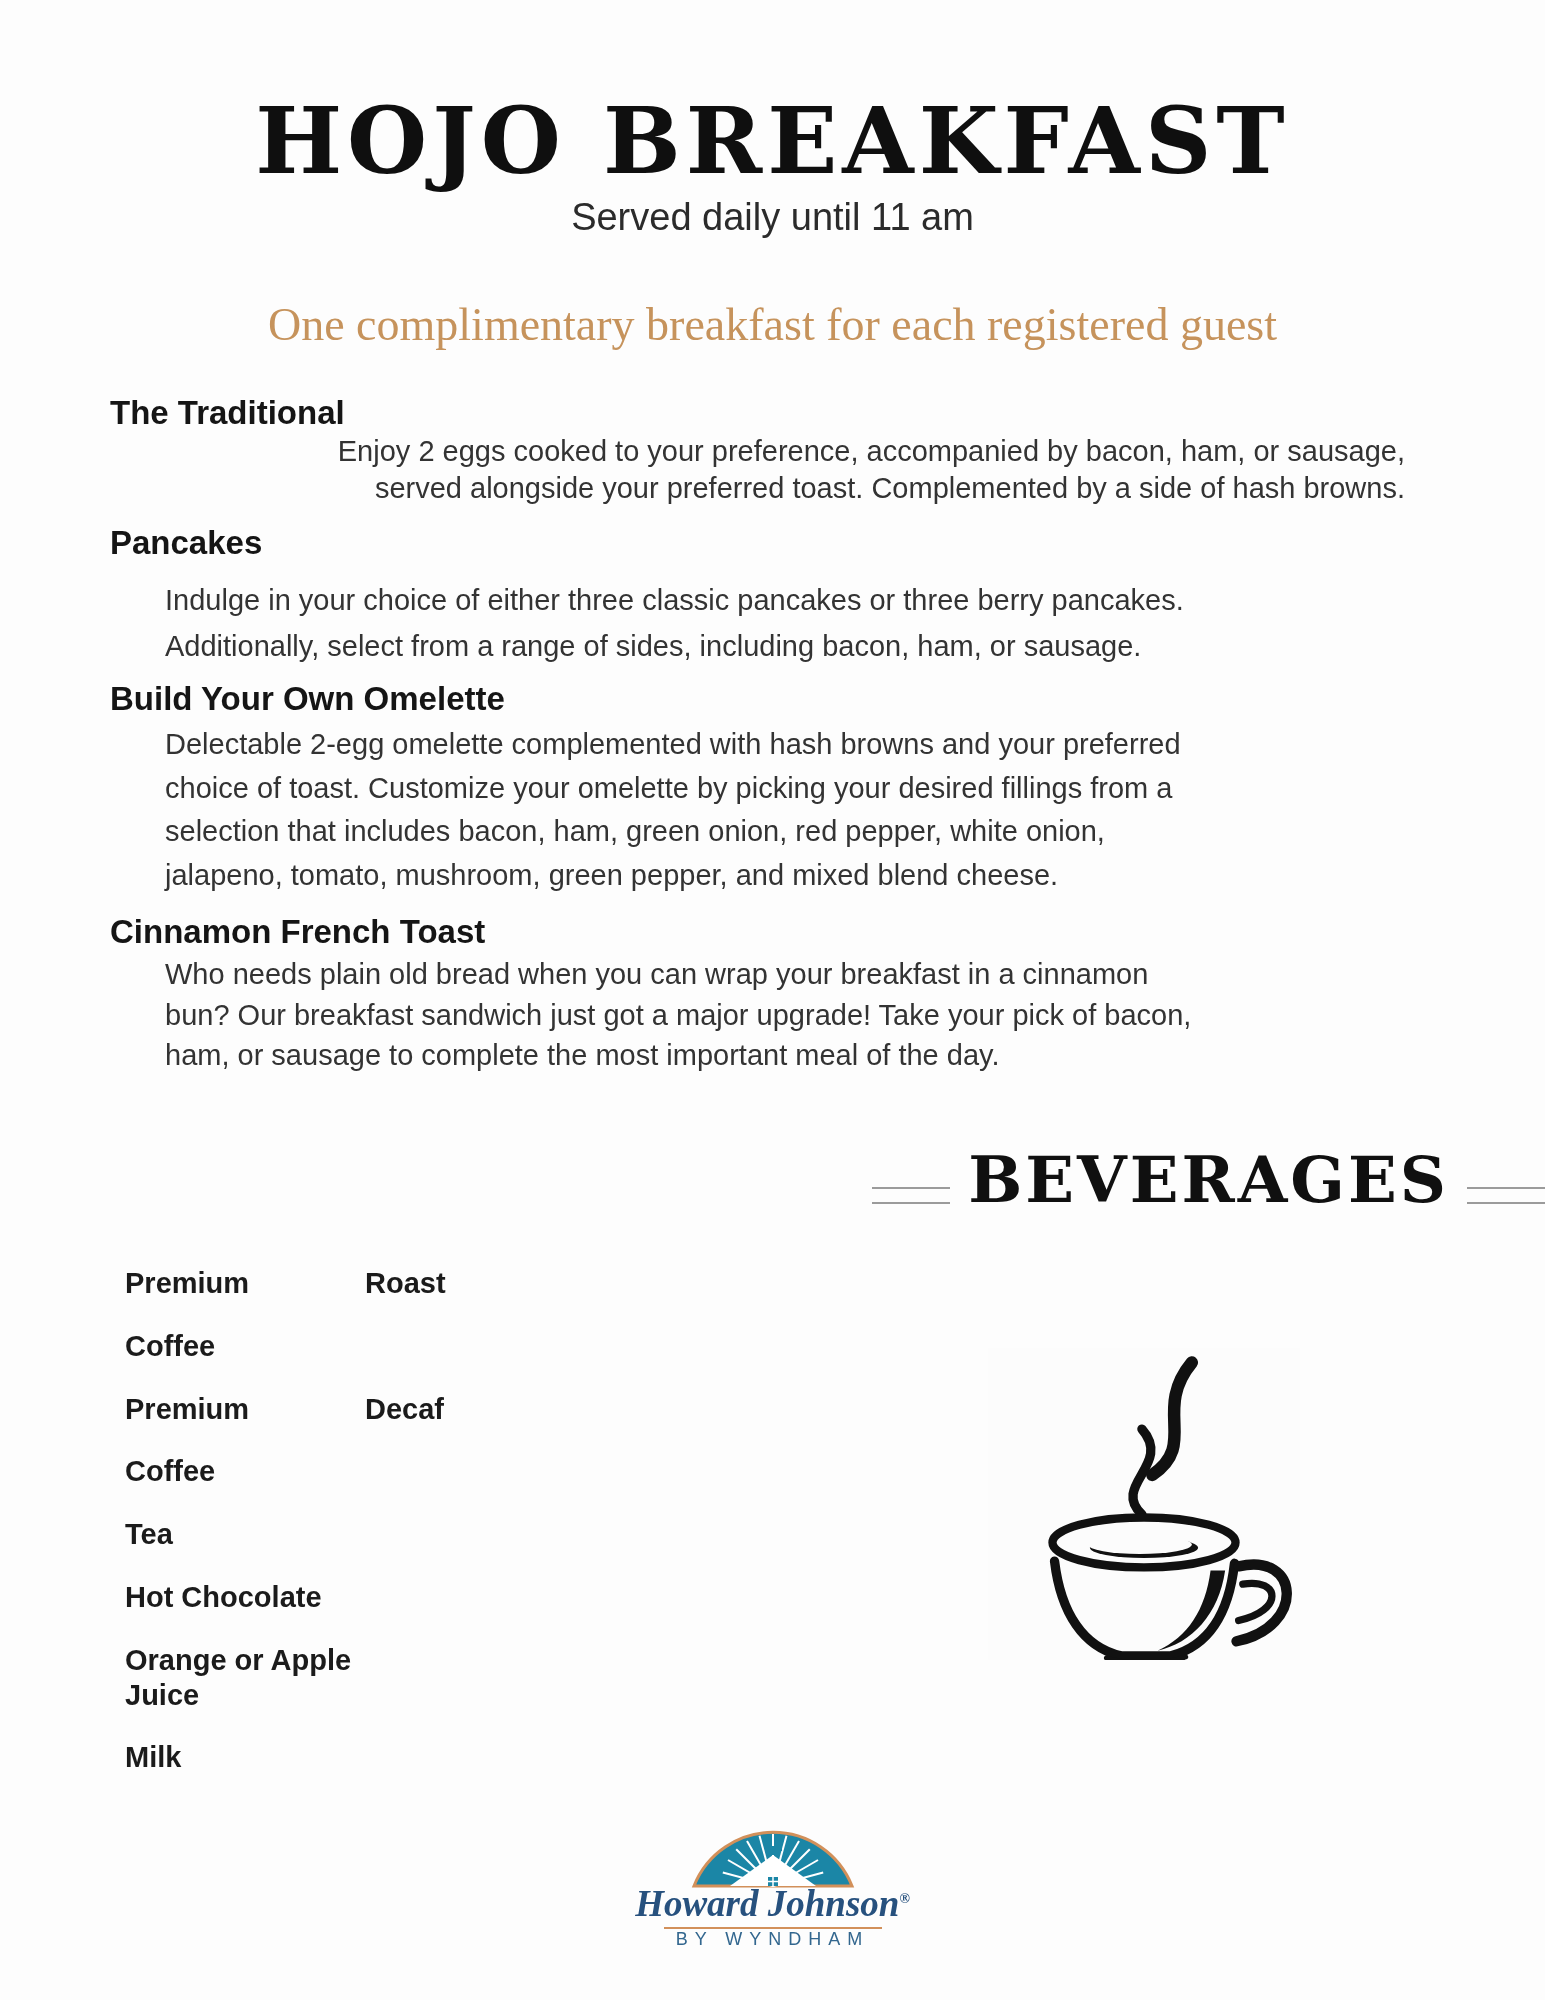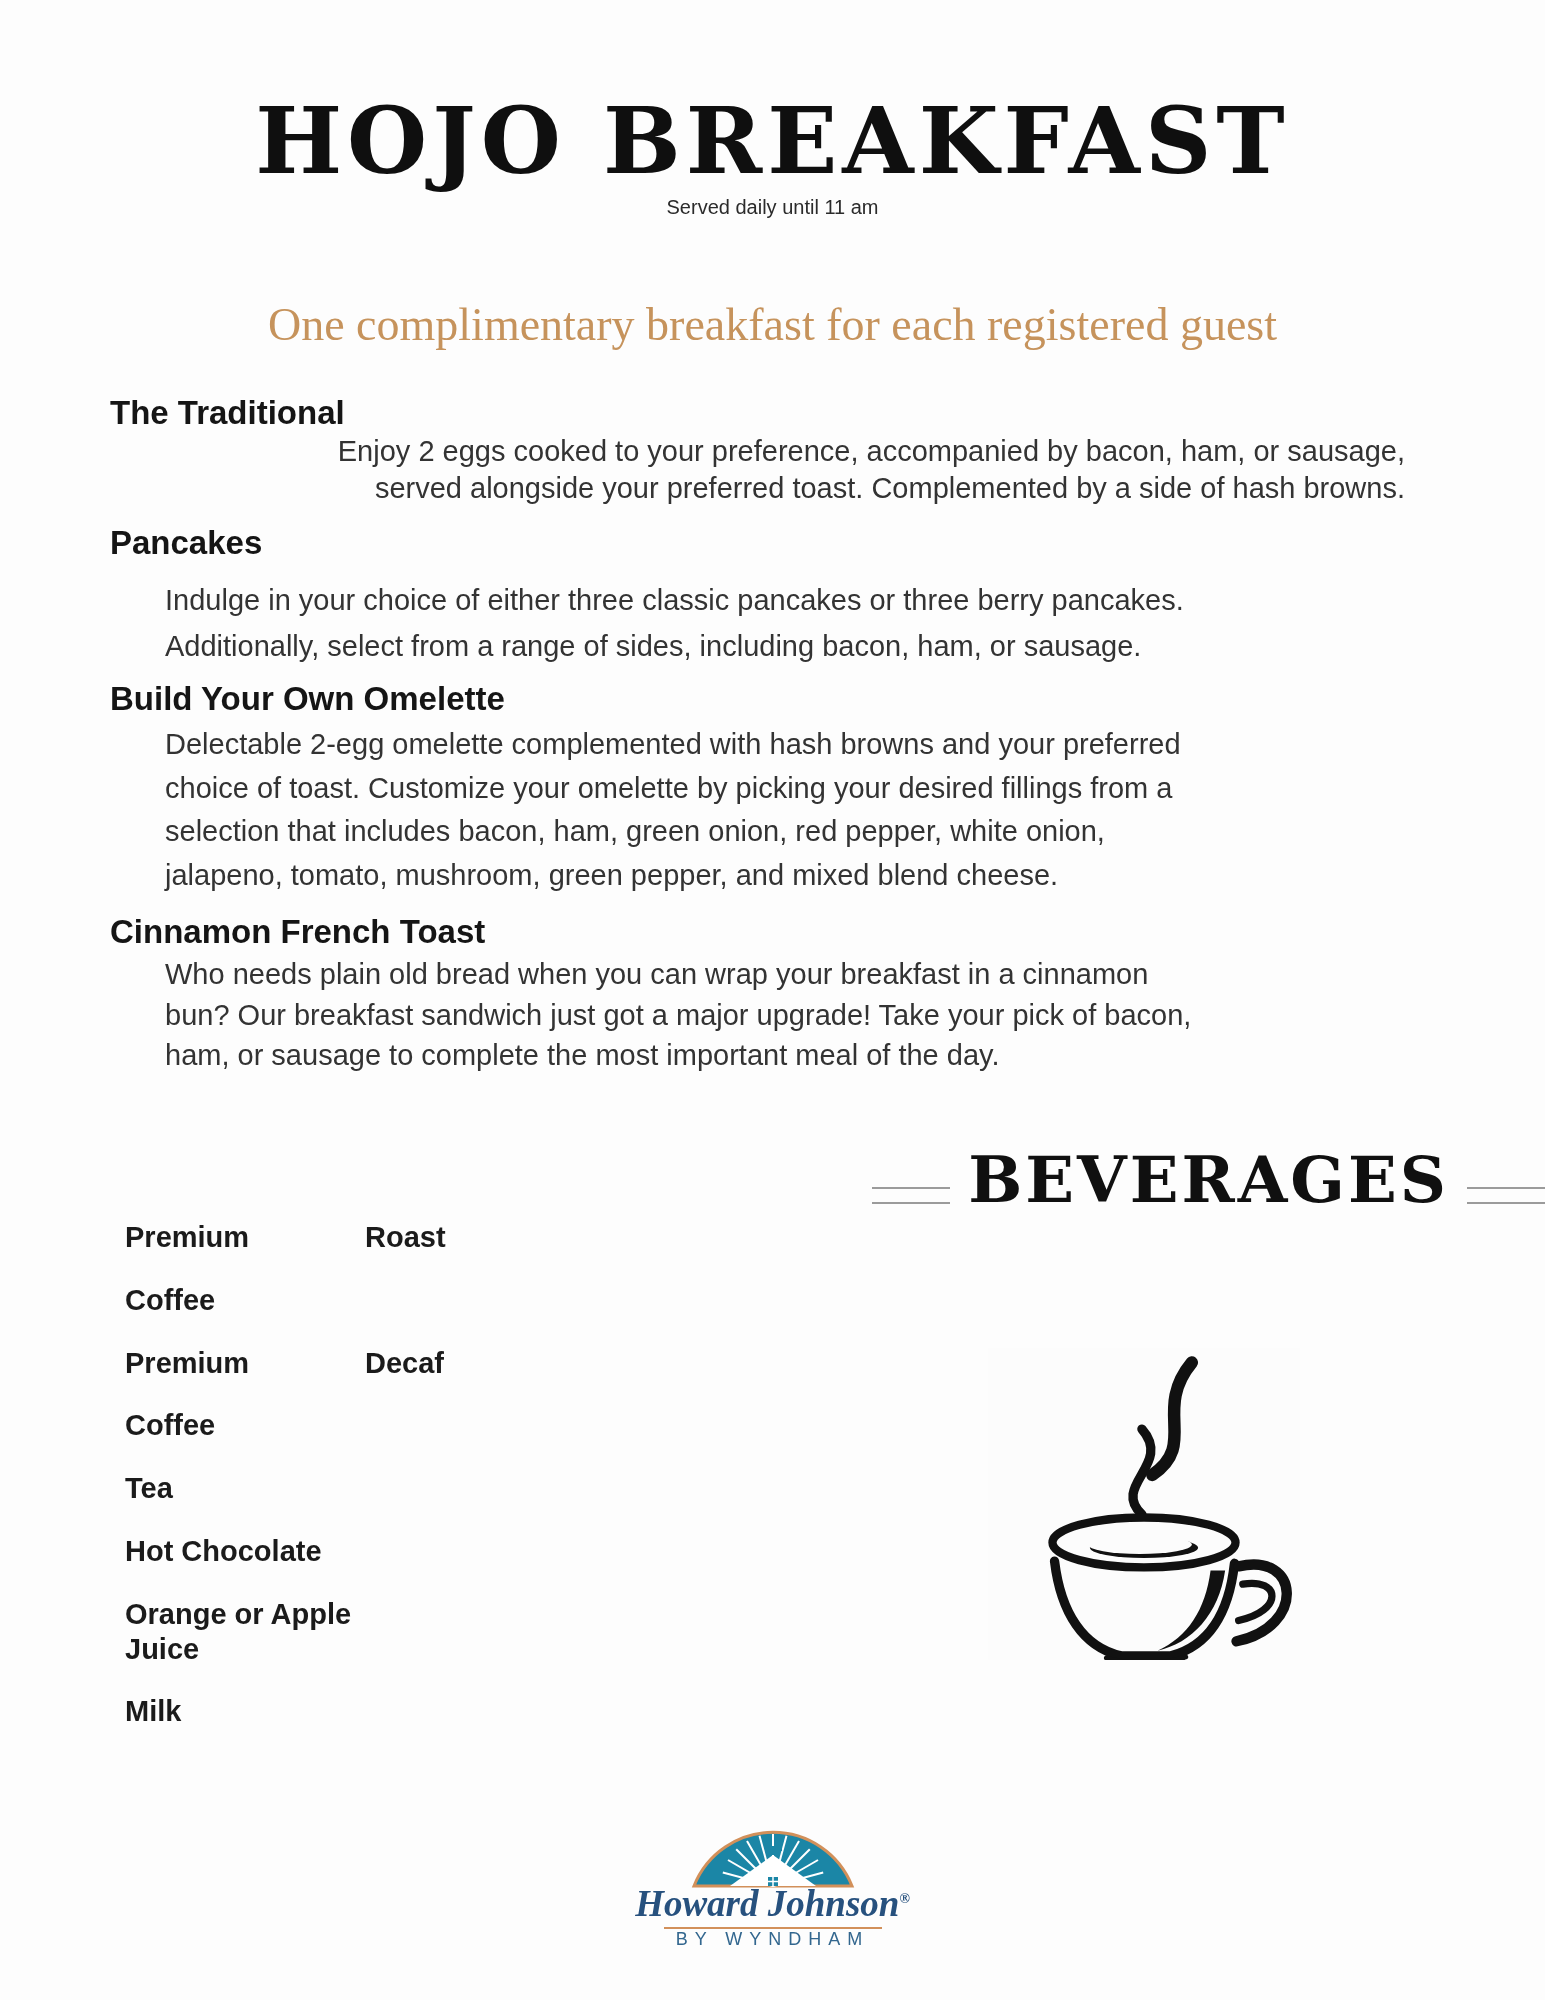--- a/index.html
+++ b/index.html
@@ -17,21 +17,21 @@
     margin:0;
     font-family:"DejaVu Serif", serif;
     font-weight:700;
     font-size:92px;
     line-height:1.05;
     letter-spacing:5px;
     color:#0f0f0f;
   }
   .subtitle{
     margin-top:6px;
-    font-size:20px;
+    font-size:38px;
     color:#2b2b2b;
   }
   
   .tagline{
     position:absolute;top:298px;left:0;width:100%;
     text-align:center;
     font-family:"Liberation Serif", serif;
     font-size:46px;
     color:#c6935c;
   }
@@ -68,21 +68,21 @@
     margin:0;
     font-family:"DejaVu Serif", serif;
     font-weight:700;
     font-size:64px;
     line-height:1;
     letter-spacing:3px;
     color:#101010;
   }
   .rule-pair{display:flex;flex-direction:column;gap:13px;margin-bottom:8px;}
   .rule-pair i{display:block;width:78px;height:2px;background:#9b9b9b;}
-  .bev-list{position:absolute;top:1220px;left:125px;}
+  .bev-list{position:absolute;top:1266px;left:125px;}
   .bev-row{margin-bottom:28px;font-size:29px;font-weight:700;color:#1b1b1b;line-height:1.2;}
   .bev-row .c1{display:inline-block;width:240px;}
   
   .cup{position:absolute;top:1348px;left:988px;width:312px;height:312px;background:#fcfcfc;}
   
   .footer{
     position:absolute;top:1828px;left:0;width:100%;
     display:flex;flex-direction:column;align-items:center;
   }
   .brand{

